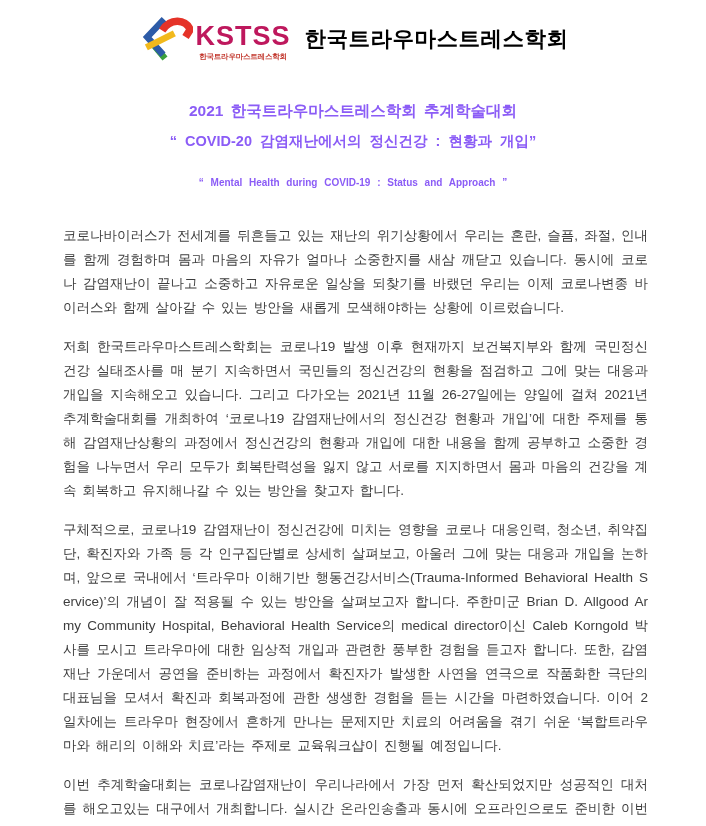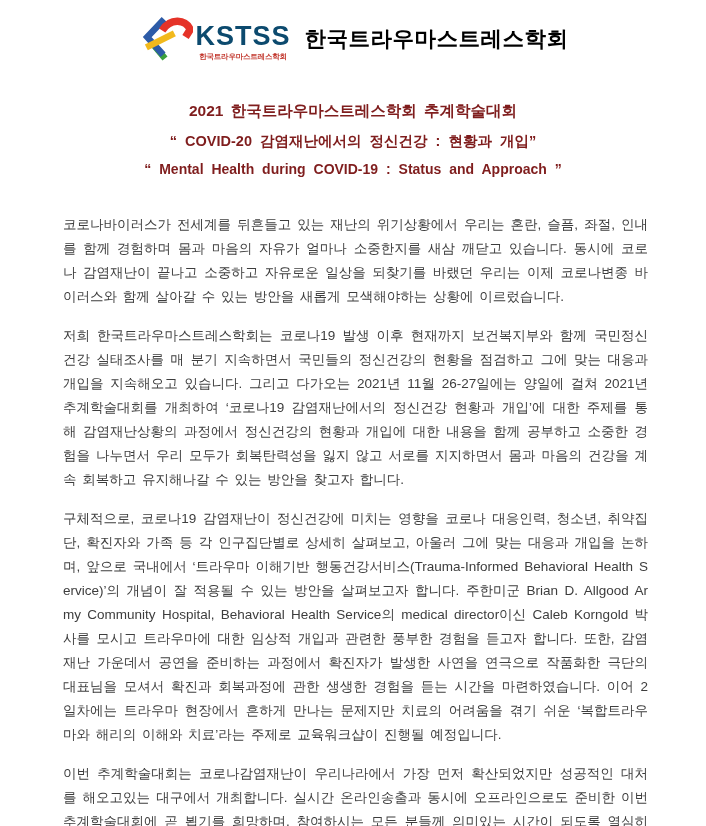--- a/index.html
+++ b/index.html
@@ -11,36 +11,36 @@
   }
   
   .header {
     display:flex; justify-content:center; align-items:center;
     padding-top:13px;
   }
   .logo-group { display:flex; align-items:center; }
   .logo-icon { width:56px; height:50px; margin-right:2px; }
   .logo-text-stack { display:flex; flex-direction:column; align-items:center; margin-top:8px; }
   .logo-kstss {
-    font-size:27px; font-weight:bold; color:#0c4a6e; line-height:1;
+    font-size:27px; font-weight:bold; color:#be185d; line-height:1;
     letter-spacing:1px;
   }
   .logo-caption {
     font-size:7.5px; font-weight:bold; color:#c2362c; margin-top:2px;
     letter-spacing:-0.2px; white-space:nowrap;
   }
   .org-title {
     font-size:21.5px; font-weight:bold; color:#000000; margin-left:14px;
     letter-spacing:0.5px; white-space:nowrap;
   }
   
-  .title-block { text-align:center; margin-top:38px; color:#7f1d1d; }
+  .title-block { text-align:center; margin-top:38px; color:#8b5cf6; }
   .title-line1 { font-size:15.5px; font-weight:bold; word-spacing:3px; }
   .title-line2 { font-size:14.5px; font-weight:bold; margin-top:10px; word-spacing:4px; }
-  .title-line3 { font-size:14px; font-weight:bold; margin-top:10px; word-spacing:4px; }
+  .title-line3 { font-size:10px; font-weight:bold; margin-top:26px; word-spacing:4px; }
   
   .body-text {
     margin:36px 58px 0 63px;
     font-size:13.5px; line-height:24px; color:#3d3d3d;
     text-align:justify; word-break:break-all; word-spacing:2px;
   }
   .greeting { }
   .para { margin:15px 0 10px 0; }
   .para:last-of-type { margin-bottom:0; }
 </style>

